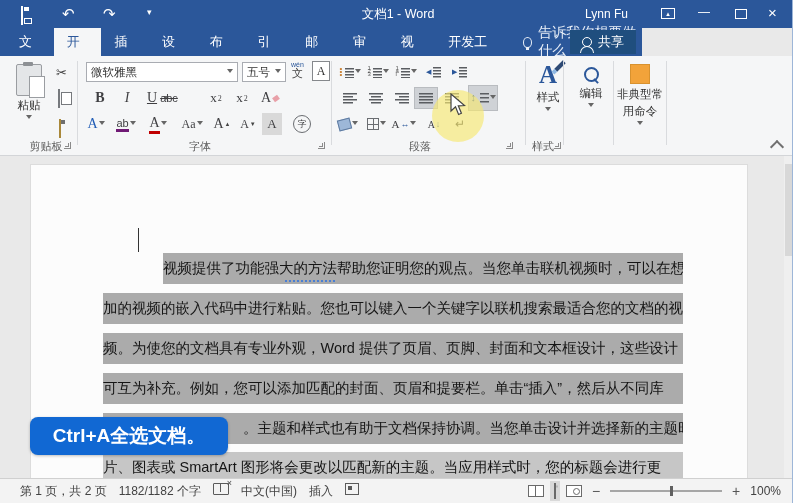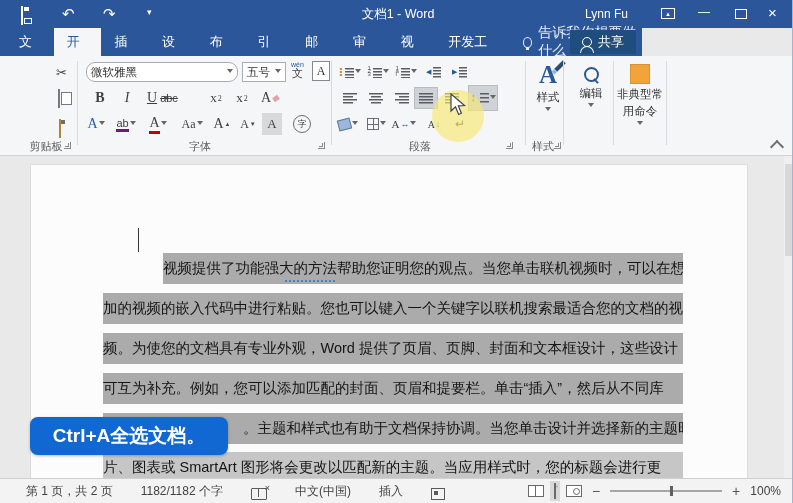--- a/index.html
+++ b/index.html
@@ -112,21 +112,21 @@
   .callout{position:absolute;left:30px;top:261px;width:198px;height:38px;background:#1168d3;border-radius:8px;
            color:#fff;font-size:19px;font-weight:bold;text-align:center;line-height:38px;z-index:6;
            box-shadow:0 1px 3px rgba(0,0,0,0.25);}
   .vsb-track{position:absolute;right:0;top:0;width:9px;height:322px;background:#efefef;}
   .vsb-thumb{position:absolute;right:1px;top:8px;width:7px;height:92px;background:#d8d8d8;}
 
   
   .statusbar{position:absolute;left:0;top:478px;width:793px;height:25px;background:#f3f3f3;
              border-top:1px solid #d0d0d0;box-sizing:border-box;display:flex;align-items:center;
              justify-content:space-between;font-size:12px;color:#424242;}
-  .sb-left{display:flex;align-items:flex-end;gap:28px;padding-left:26px;}
+  .sb-left{display:flex;align-items:flex-start;gap:12px;padding-left:20px;}
   .sb-right{display:flex;align-items:center;gap:10px;padding-right:12px;}
   .book-ico{width:14px;height:10px;border:1px solid #5a5a5a;position:relative;border-radius:1px;}
   .book-ico:before{content:"";position:absolute;left:6px;top:0;width:1px;height:8px;background:#5a5a5a;}
   .book-ico.err:after{content:"×";position:absolute;right:-4px;top:-6px;font-size:9px;color:#444;}
   .macro-ico{width:12px;height:10px;border:1px solid #5a5a5a;position:relative;}
   .macro-ico:after{content:"";position:absolute;left:2px;top:2px;width:4px;height:4px;background:#5a5a5a;}
   .view-ico{width:16px;height:12px;border:1px solid #6a6a6a;box-sizing:border-box;background:#fff;position:relative;}
   .view-ico.read:before{content:"";position:absolute;left:6px;top:0;width:1px;height:10px;background:#6a6a6a;}
   .view-ico.print:before{content:"";position:absolute;left:2px;top:2px;right:2px;height:1px;box-shadow:0 0 0 0.5px #9a9a9a,0 3px 0 0 #9a9a9a,0 6px 0 0 #9a9a9a;}
   .view-ico.web:before{content:"";position:absolute;right:1px;bottom:1px;width:5px;height:5px;border:1px solid #6a6a6a;border-radius:50%;}
@@ -169,29 +169,34 @@
     </span>
     <span class="share">
       <span class="person"></span>
       <span>共享</span>
     </span>
   </div>
 
   <div class="ribbon">
 
     
+    <div class="bigbtn" style="left:8px;width:42px;">
+      <span class="clipicon"></span>
+      <span>粘贴</span>
+      <span class="dd"></span>
+    </div>
     <span class="abs" style="left:56px;top:9px;font-size:13px;color:#444;">✂</span>
     <span class="abs copy-ico" style="left:58px;top:34px;"></span>
     <span class="abs fmt-ico" style="left:57px;top:64px;"></span>
     <div class="grouplabel" style="left:20px;width:52px;">剪贴板</div>
     <span class="launcher" style="left:64px;"></span>
     <span class="vdiv" style="left:77px;"></span>
 
     
-    <div class="combo" style="left:86px;width:152px;border-radius:9px;">
+    <div class="combo" style="left:86px;width:152px;">
       <span>微软雅黑</span>
         <span class="dd"></span>
     </div>
     <div class="combo" style="left:242px;width:44px;">
       <span>五号</span>
         <span class="dd"></span>
     </div>
     <div class="abs wen" style="left:291px;top:5px;">
       <span class="t">wén</span>
       <span class="b">文</span>

